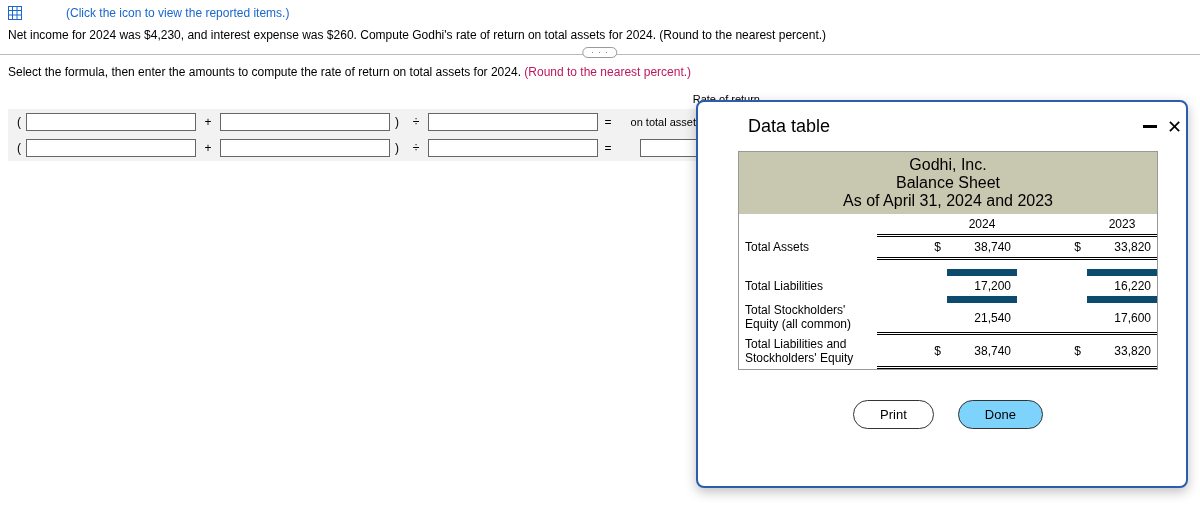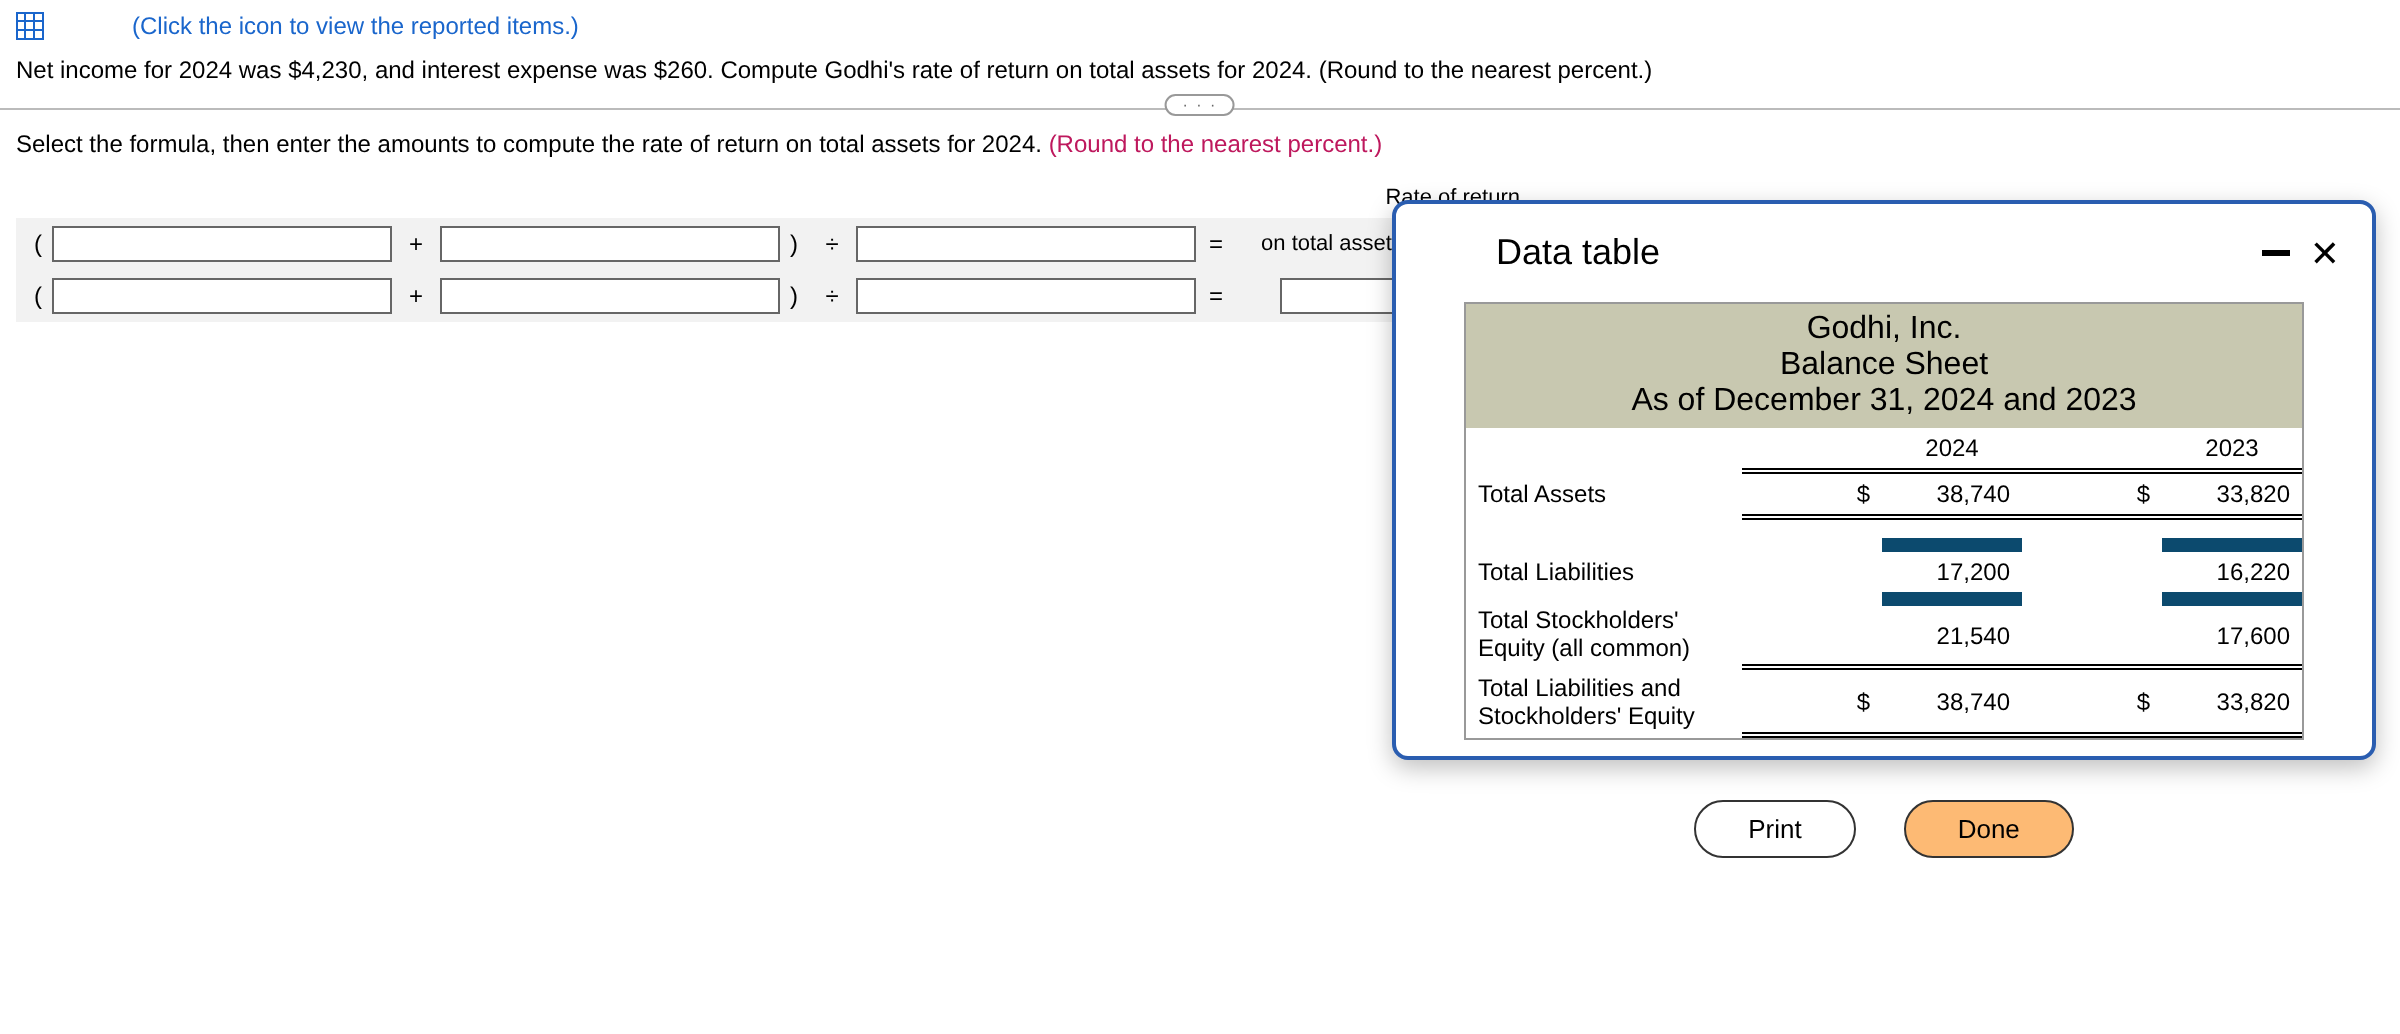--- a/index.html
+++ b/index.html
@@ -66,26 +66,26 @@
   .op { width: 24px; text-align: center; }
   .eq { width: 20px; text-align: center; }
   .end-box { width: 96px; text-align: center; font-size: 11px; }
 
   
   .modal {
     position: absolute;
     left: 696px;
     top: 100px;
     width: 492px;
-    height: 280px;
+    height: 388px;
     background: #fff;
     border: 2px solid #2a5db0;
     border-radius: 8px;
     box-shadow: 0 4px 12px rgba(0,0,0,.25);
-    padding: 14px 16px 12px 16px;
+    padding: 14px 4px 12px 16px;
   }
   .modal-head {
     display: flex;
     align-items: center;
     justify-content: space-between;
     margin-bottom: 14px;
   }
   .modal-title { font-size: 18px; font-weight: 400; padding-left: 34px; }
   .modal-ctrls { display: flex; align-items: center; gap: 10px; }
   .min-btn { width: 14px; height: 3px; background: #000; cursor: pointer; }
@@ -119,21 +119,21 @@
 
   .modal-btns { display: flex; justify-content: center; gap: 24px; }
   .pill-btn {
     border: 1px solid #333;
     border-radius: 18px;
     padding: 6px 26px;
     font-size: 13px;
     background: #fff;
     cursor: pointer;
   }
-  .pill-btn.done { background: #fdba74; }
+  .pill-btn.done { background: #7dd3fc; }
 </style>
 </head>
 <body>
 
 <div class="top-section">
   <div class="line2">
     <span class="grid-icon">
       <svg width="14" height="14" viewBox="0 0 14 14">
         <rect x="0.5" y="0.5" width="13" height="13" fill="none" stroke="#1a66cc"></rect>
         <line x1="0" y1="4.5" x2="14" y2="4.5" stroke="#1a66cc"></line>
@@ -192,21 +192,21 @@
     <div class="modal-ctrls">
       <div class="min-btn"></div>
       <div class="close-btn">✕</div>
     </div>
   </div>
 
   <div class="table-wrap">
     <div class="tbl-head">
       <div>Godhi, Inc.</div>
       <div>Balance Sheet</div>
-      <div>As of December 31, 2024 and 2023</div>
+      <div>As of April 31, 2024 and 2023</div>
     </div>
     <table class="data-table">
       <tbody>
           <tr class="yr-row">
         <td class="label"></td>
         <td class="cur"></td>
         <td class="num" style="text-align:center">2024</td>
         <td class="cur"></td>
         <td class="num" style="text-align:center">2023</td>
       </tr>

